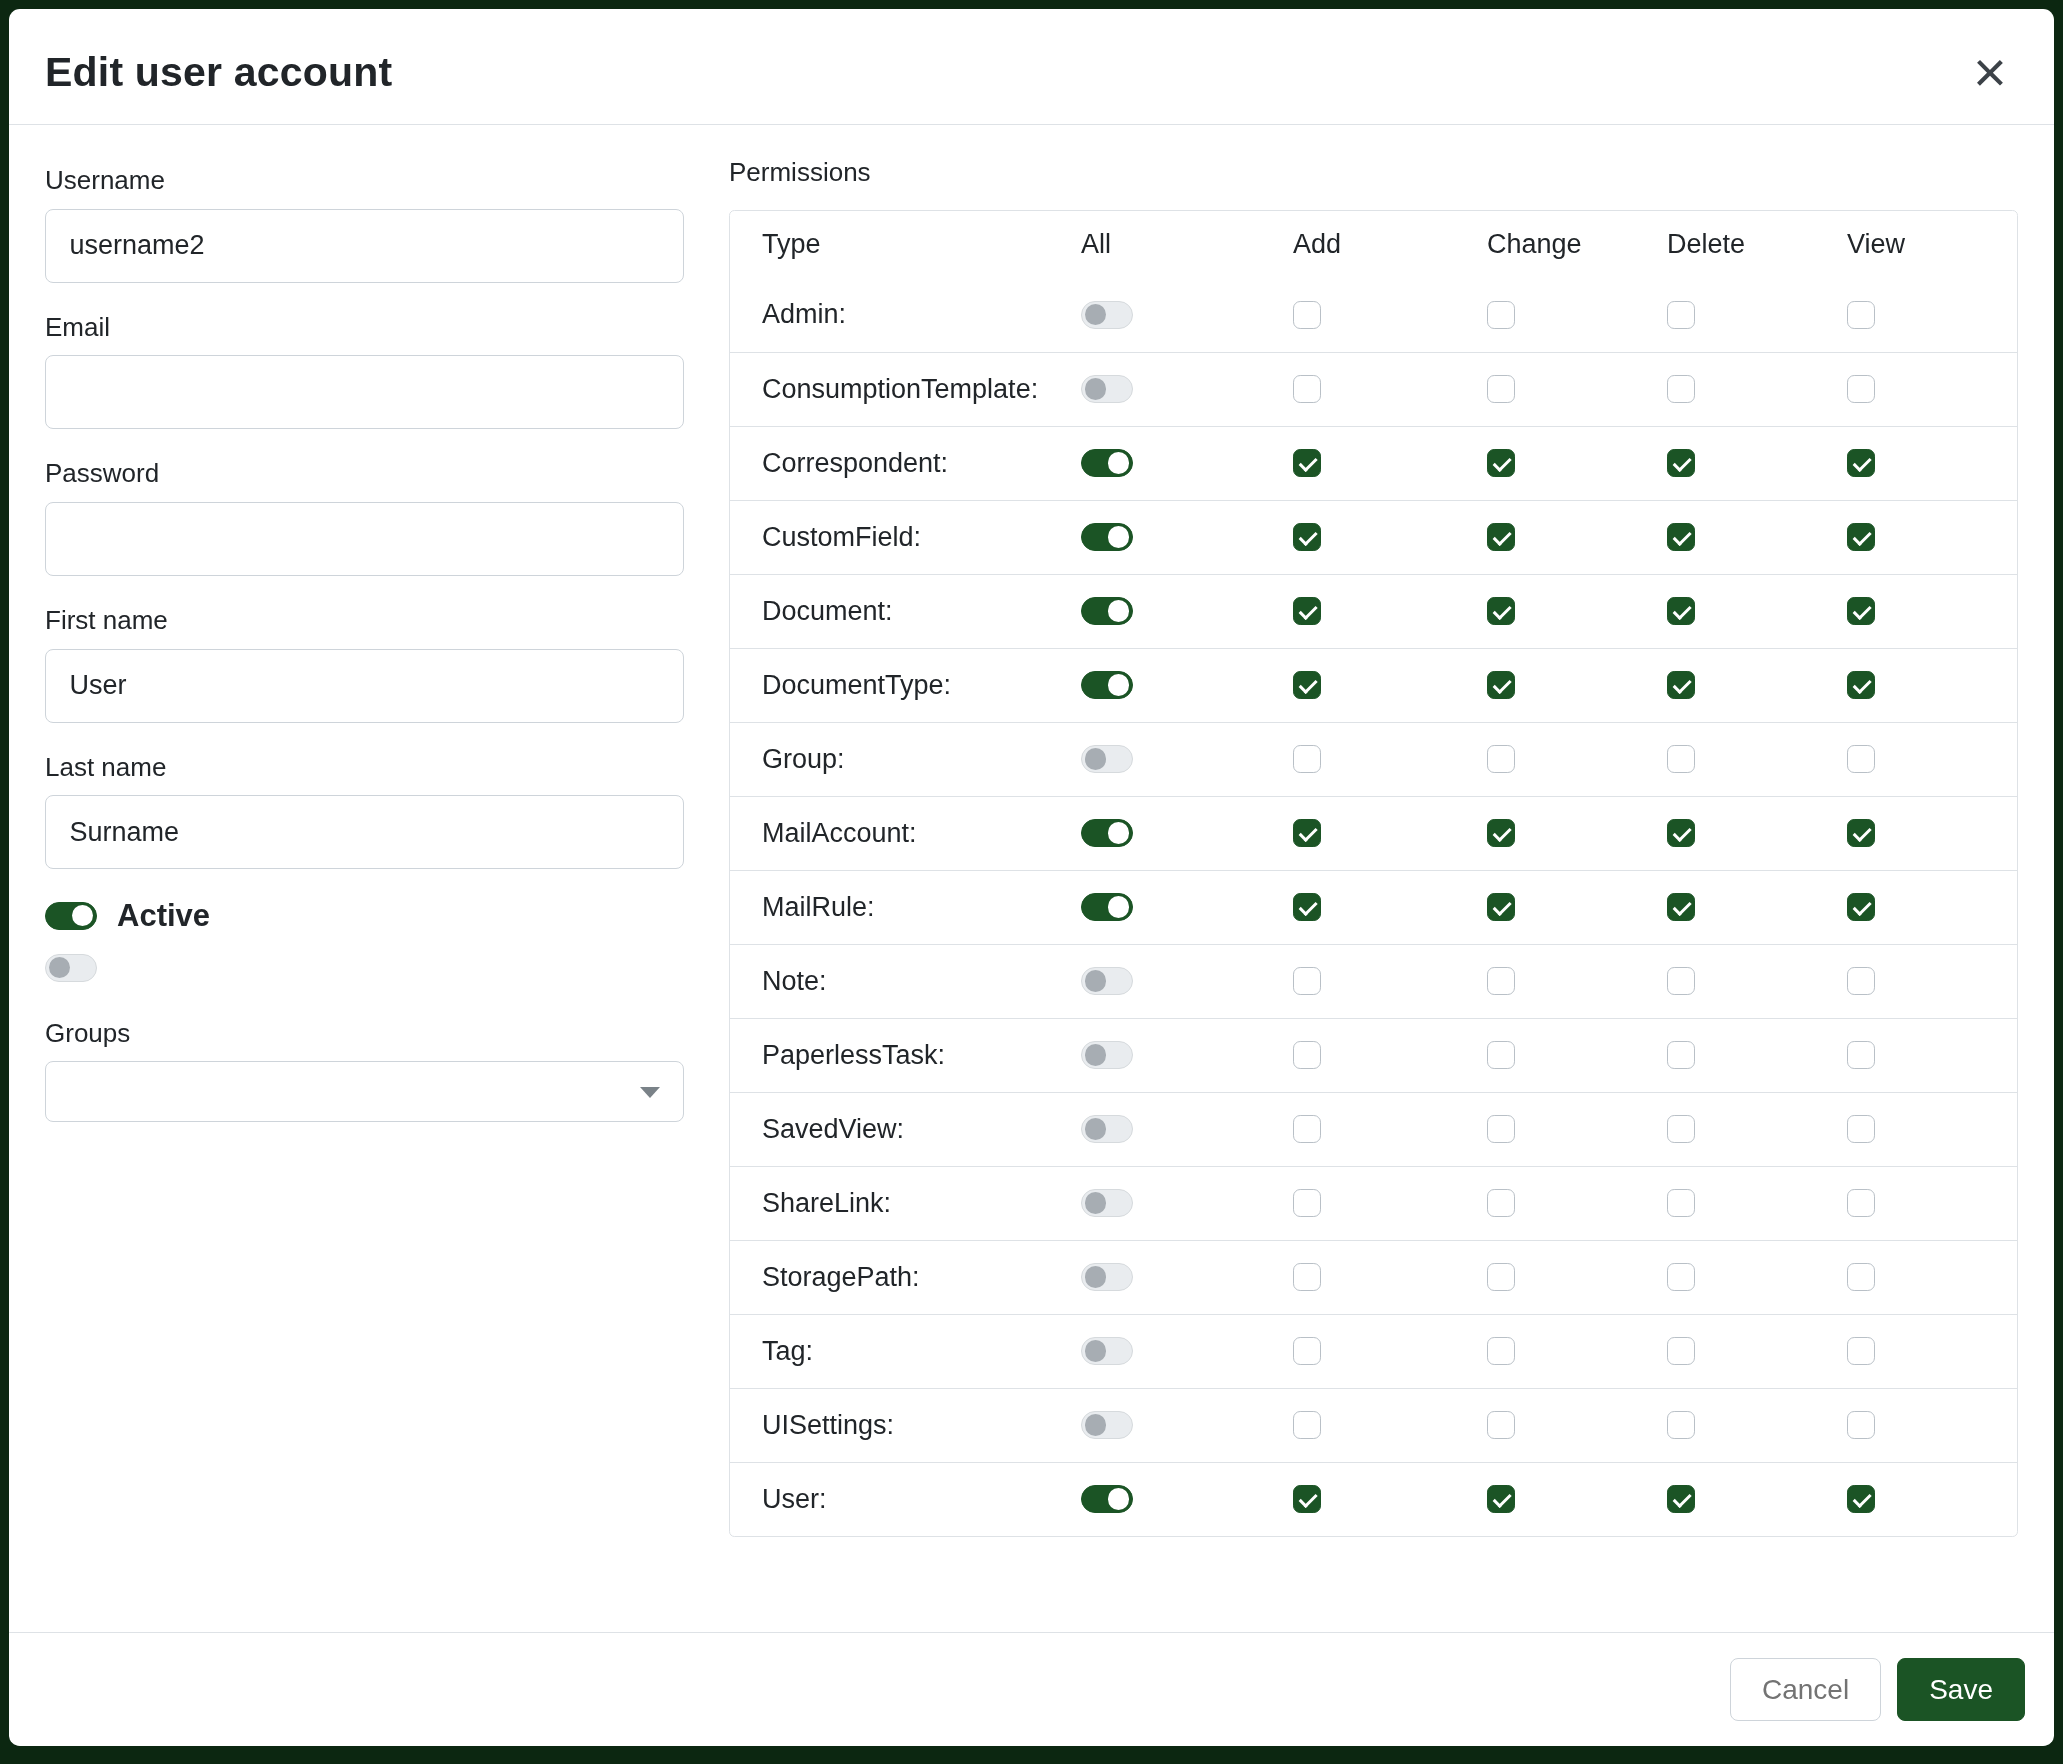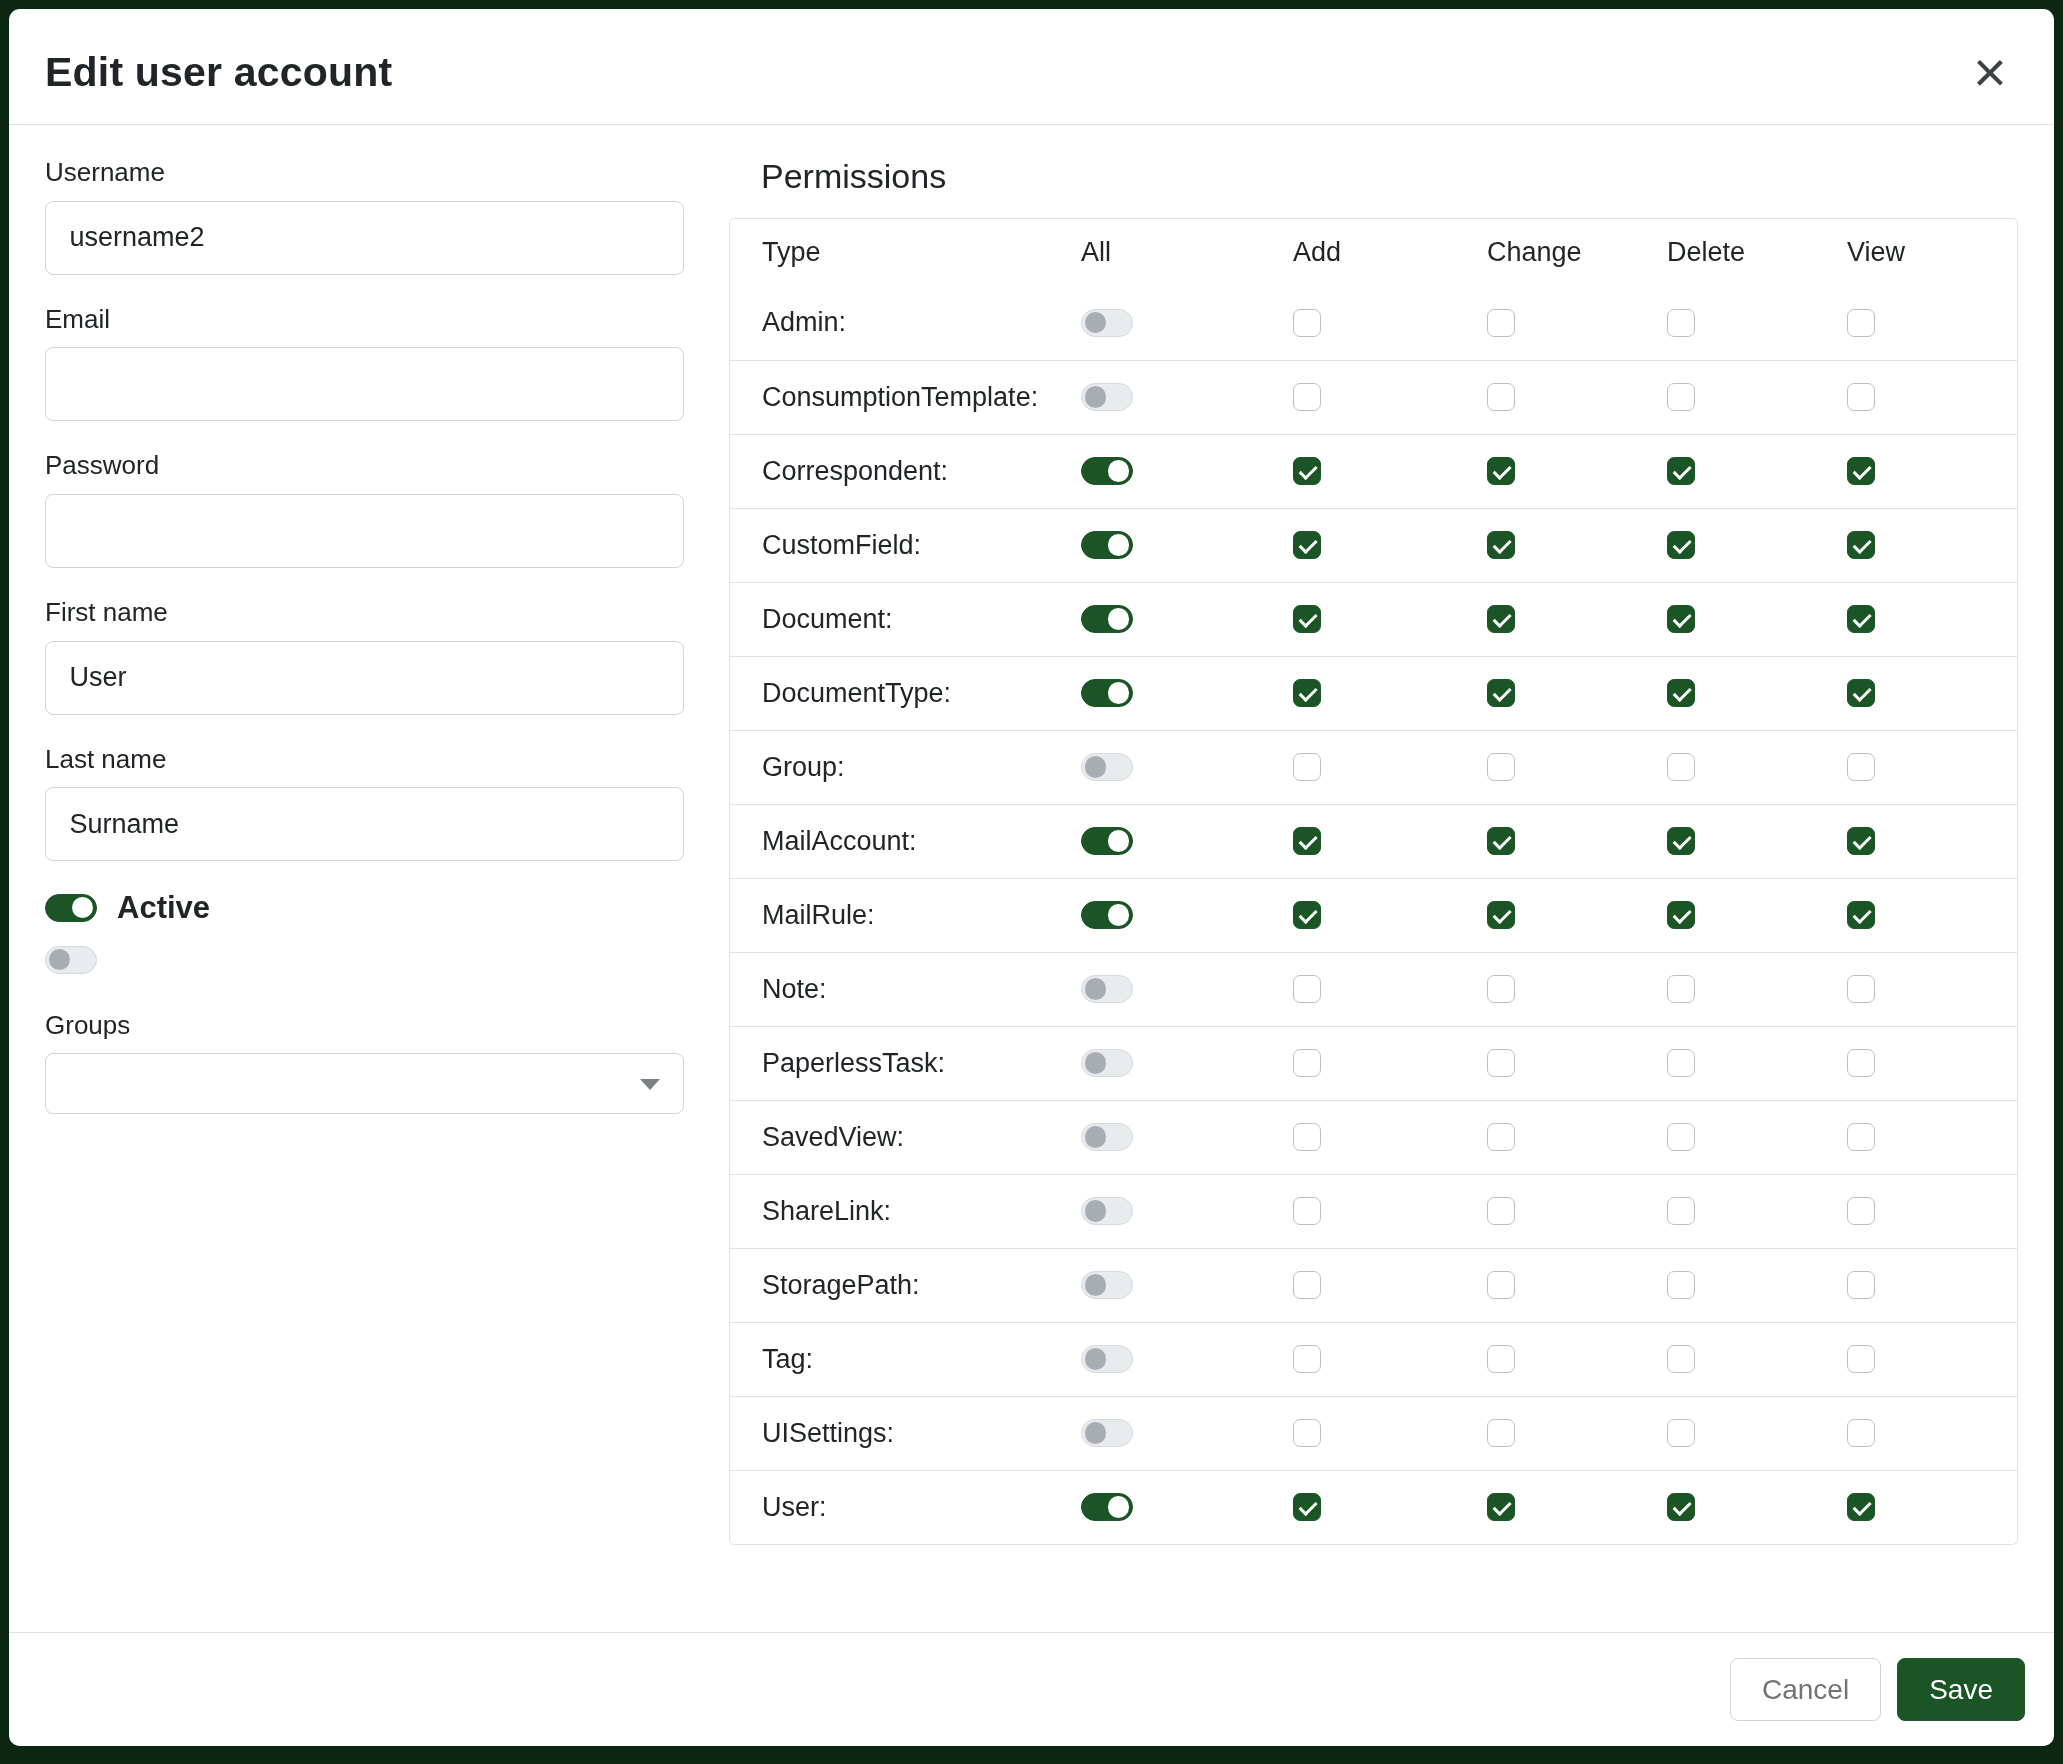--- a/index.html
+++ b/index.html
@@ -56,20 +56,21 @@
     overflow:hidden;
   }
   .form-col{ width:639px; flex:0 0 639px; }
   .perm-col{ flex:1 1 auto; }
 
   .field{ margin-bottom:29px; }
   .field-label{
     display:block;
     font-size:26px;
     margin-bottom:12.6px;
+    margin-top:8px;
   }
   .text-input{
     width:100%;
     height:74px;
     border:0.9px solid var(--input-border);
     border-radius:8px;
     font-size:27px;
     padding:0 23.4px;
     color:var(--text);
     font-family:inherit;
@@ -129,23 +130,22 @@
     position:absolute;
     right:23.4px; top:50%;
     margin-top:-4.5px;
     width:0;height:0;
     border-left:10px solid transparent;
     border-right:10px solid transparent;
     border-top:11.7px solid #7a8288;
   }
   
   .perm-label{
-    font-size:34px;
+    font-size:26px;
     margin-bottom:21.6px;
-    margin-left:32px;
   }
   .perm-table{
     border:0.9px solid var(--border);
     border-radius:5.4px;
   }
   .perm-row{
     display:grid;
     grid-template-columns:319px 212px 194px 180px 180px 1fr;
     align-items:center;
     padding-left:32px;

